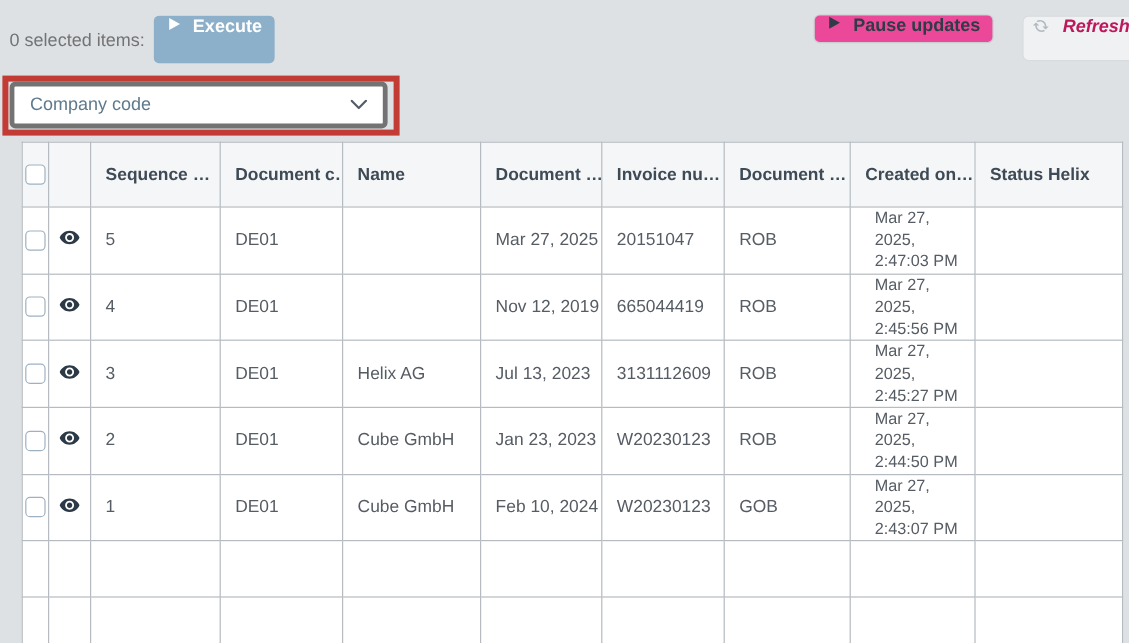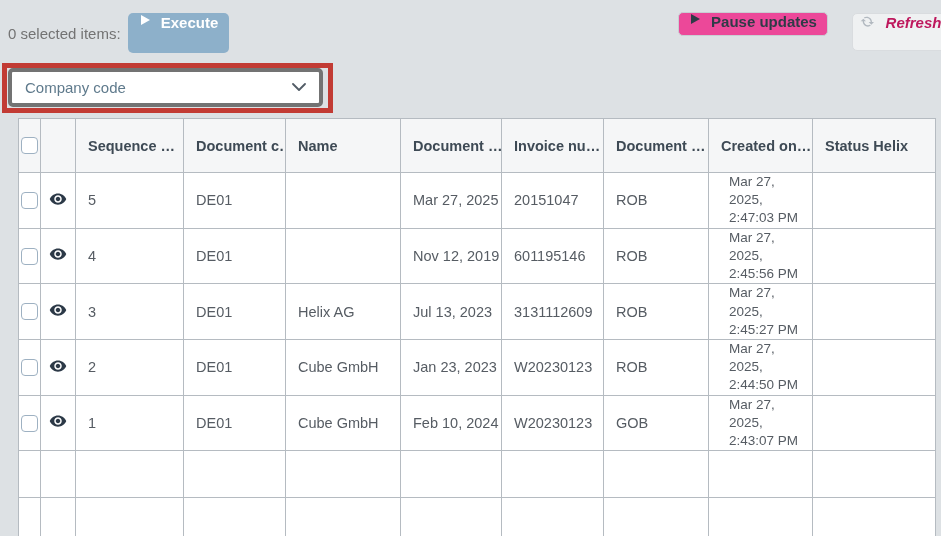--- a/index.html
+++ b/index.html
@@ -166,21 +166,21 @@
           <td class="c-center"><span class="checkbox"></span></td>
           <td class="c-center"><span class="eye-btn">
                 <svg width="18" height="18" viewBox="0 0 24 24">
                   <path fill="#2c3947" d="M12 4.5C7 4.5 2.73 7.61 1 12c1.73 4.39 6 7.5 11 7.5s9.27-3.11 11-7.5c-1.73-4.39-6-7.5-11-7.5zM12 17c-2.76 0-5-2.24-5-5s2.24-5 5-5 5 2.24 5 5-2.24 5-5 5zm0-8c-1.66 0-3 1.34-3 3s1.34 3 3 3 3-1.34 3-3-1.34-3-3-3z"></path>
                 </svg>
               </span></td>
           <td>4</td>
           <td>DE01</td>
           <td></td>
           <td>Nov 12, 2019</td>
-          <td>601195146</td>
+          <td>665044419</td>
           <td>ROB</td>
           <td class="c-created">
               <div>Mar 27, 2025,</div>
               <div>2:45:56 PM</div>
             </td>
           <td></td>
         </tr>
         <tr>
           <td class="c-center"><span class="checkbox"></span></td>
           <td class="c-center"><span class="eye-btn">

